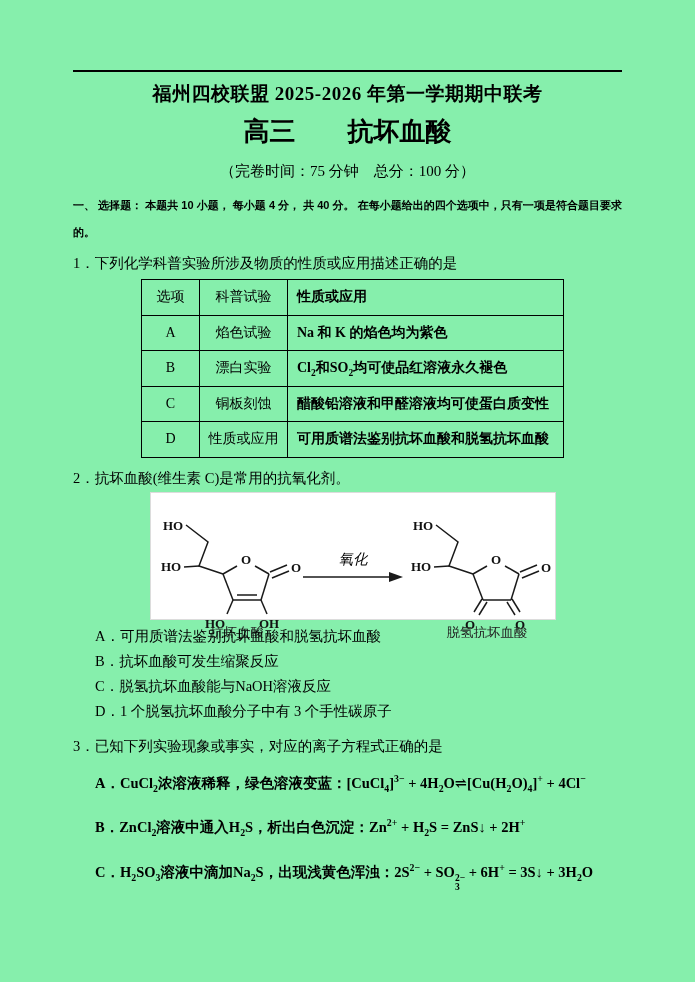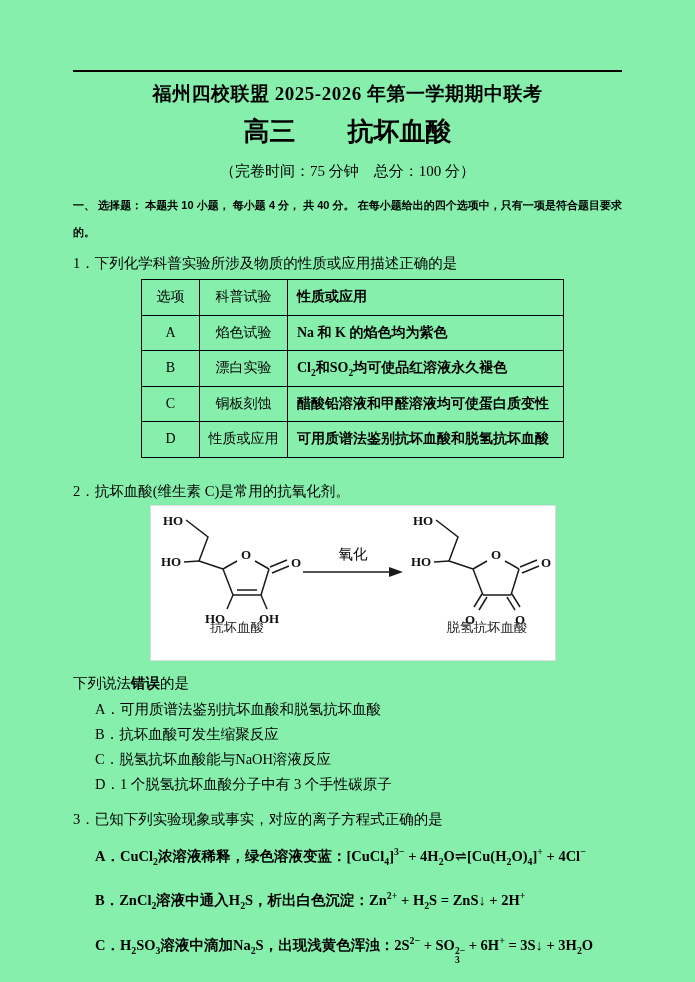--- a/index.html
+++ b/index.html
@@ -7,38 +7,38 @@
         font-family:"Liberation Serif","DejaVu Serif",serif;overflow:hidden;}
   .content{position:absolute;left:73px;top:0;width:549px;}
   .top-rule{margin-top:70px;border-top:2px solid #000;height:0;}
   .exam-title{margin-top:9px;font-size:19px;font-weight:bold;text-align:center;letter-spacing:0.5px;}
   .paper-title{margin-top:7px;font-size:26px;font-weight:bold;text-align:center;}
   .time-score{margin-top:13px;font-size:15px;text-align:center;}
   .atomic-masses{margin-top:10px;font-size:14.5px;white-space:pre-wrap;}
   .section-heading{margin-top:11px;font-family:"Liberation Sans","DejaVu Sans",sans-serif;
                    font-weight:bold;font-size:11px;line-height:27px;text-align:justify;}
   .stem{font-size:14.5px;line-height:20px;}
-  .mt7{margin-top:7px;} .mt8{margin-top:23px;} .mt12{margin-top:12px;} .mt9{margin-top:12px;}
+  .mt7{margin-top:7px;} .mt8{margin-top:10px;} .mt12{margin-top:12px;} .mt9{margin-top:12px;}
   .q1-table{border-collapse:collapse;margin:6px 0 0 68px;font-size:14px;border-radius:26px;}
   .q1-table td{border:1px solid #000;height:34.5px;text-align:center;padding:0 6px;vertical-align:middle;}
   .q1-table td.left{text-align:left;padding-left:9px;font-weight:bold;}
   .c1{width:58px;} .c2{width:88px;} .c3{width:276px;}
   sub{font-size:0.68em;} sup{font-size:0.68em;}
   .stk{display:inline-flex;flex-direction:column;align-items:flex-start;vertical-align:-0.45em;
        line-height:0.95;font-size:0.66em;}
   .stk i{font-style:normal;display:block;}
-  .structure-figure{margin:4px 0 0 77px;width:406px;height:156px;border:1px solid #dcdcdc;
+  .structure-figure{margin:4px 0 0 77px;width:406px;height:128px;border:1px solid #dcdcdc;
                     display:flex;align-items:flex-start;justify-content:center;gap:0;
-                    box-sizing:border-box;padding-top:1px;background:#fff;}
+                    box-sizing:border-box;padding-top:19px;background:#fff;}
   .mol{flex:0 0 auto;}
   .mol path{stroke:#1a1a1a;stroke-width:1.5;fill:none;}
   .mol text{font-family:"Liberation Serif","DejaVu Serif",serif;font-weight:bold;font-size:13px;fill:#111;}
   .mol text.caption{font-weight:normal;font-size:13.5px;fill:#222;}
   .arrow-block{width:100px;margin-top:38px;display:flex;flex-direction:column;align-items:center;flex:0 0 auto;}
-  .arrow-label{font-size:14.5px;margin-bottom:2px;}
+  .arrow-label{font-size:14.5px;margin-bottom:2px;font-style:italic;}
   .options{margin-left:22px;margin-top:4px;}
   .options .opt{font-size:14.5px;line-height:25px;}
   .eq-opts{margin-left:22px;}
   .eq-opts .opt{font-size:14.5px;line-height:24px;margin-top:11px;font-weight:bold;}
 </style>
 </head>
 <body>
 
 <div class="page">
   <div class="content">
@@ -142,21 +142,20 @@
         <text x="10" y="18">HO</text>
         <text x="8" y="59">HO</text>
         <text x="93" y="52" text-anchor="middle">O</text>
         <text x="138" y="60">O</text>
         <text x="117" y="117" text-anchor="middle">O</text>
         <text x="67" y="117" text-anchor="middle">O</text>
         <text class="caption" x="84" y="125" text-anchor="middle">脱氢抗坏血酸</text>
       </svg>
     </figure>
 
-    <div class="stem mt12">下列说法<strong>错误</strong>的是</div>
 
     <div class="options">
       <div class="opt">A．可用质谱法鉴别抗坏血酸和脱氢抗坏血酸</div>
       <div class="opt">B．抗坏血酸可发生缩聚反应</div>
       <div class="opt">C．脱氢抗坏血酸能与NaOH溶液反应</div>
       <div class="opt">D．1 个脱氢抗坏血酸分子中有 3 个手性碳原子</div>
     </div>
 
     <div class="stem mt9">3．已知下列实验现象或事实，对应的离子方程式正确的是</div>
 

